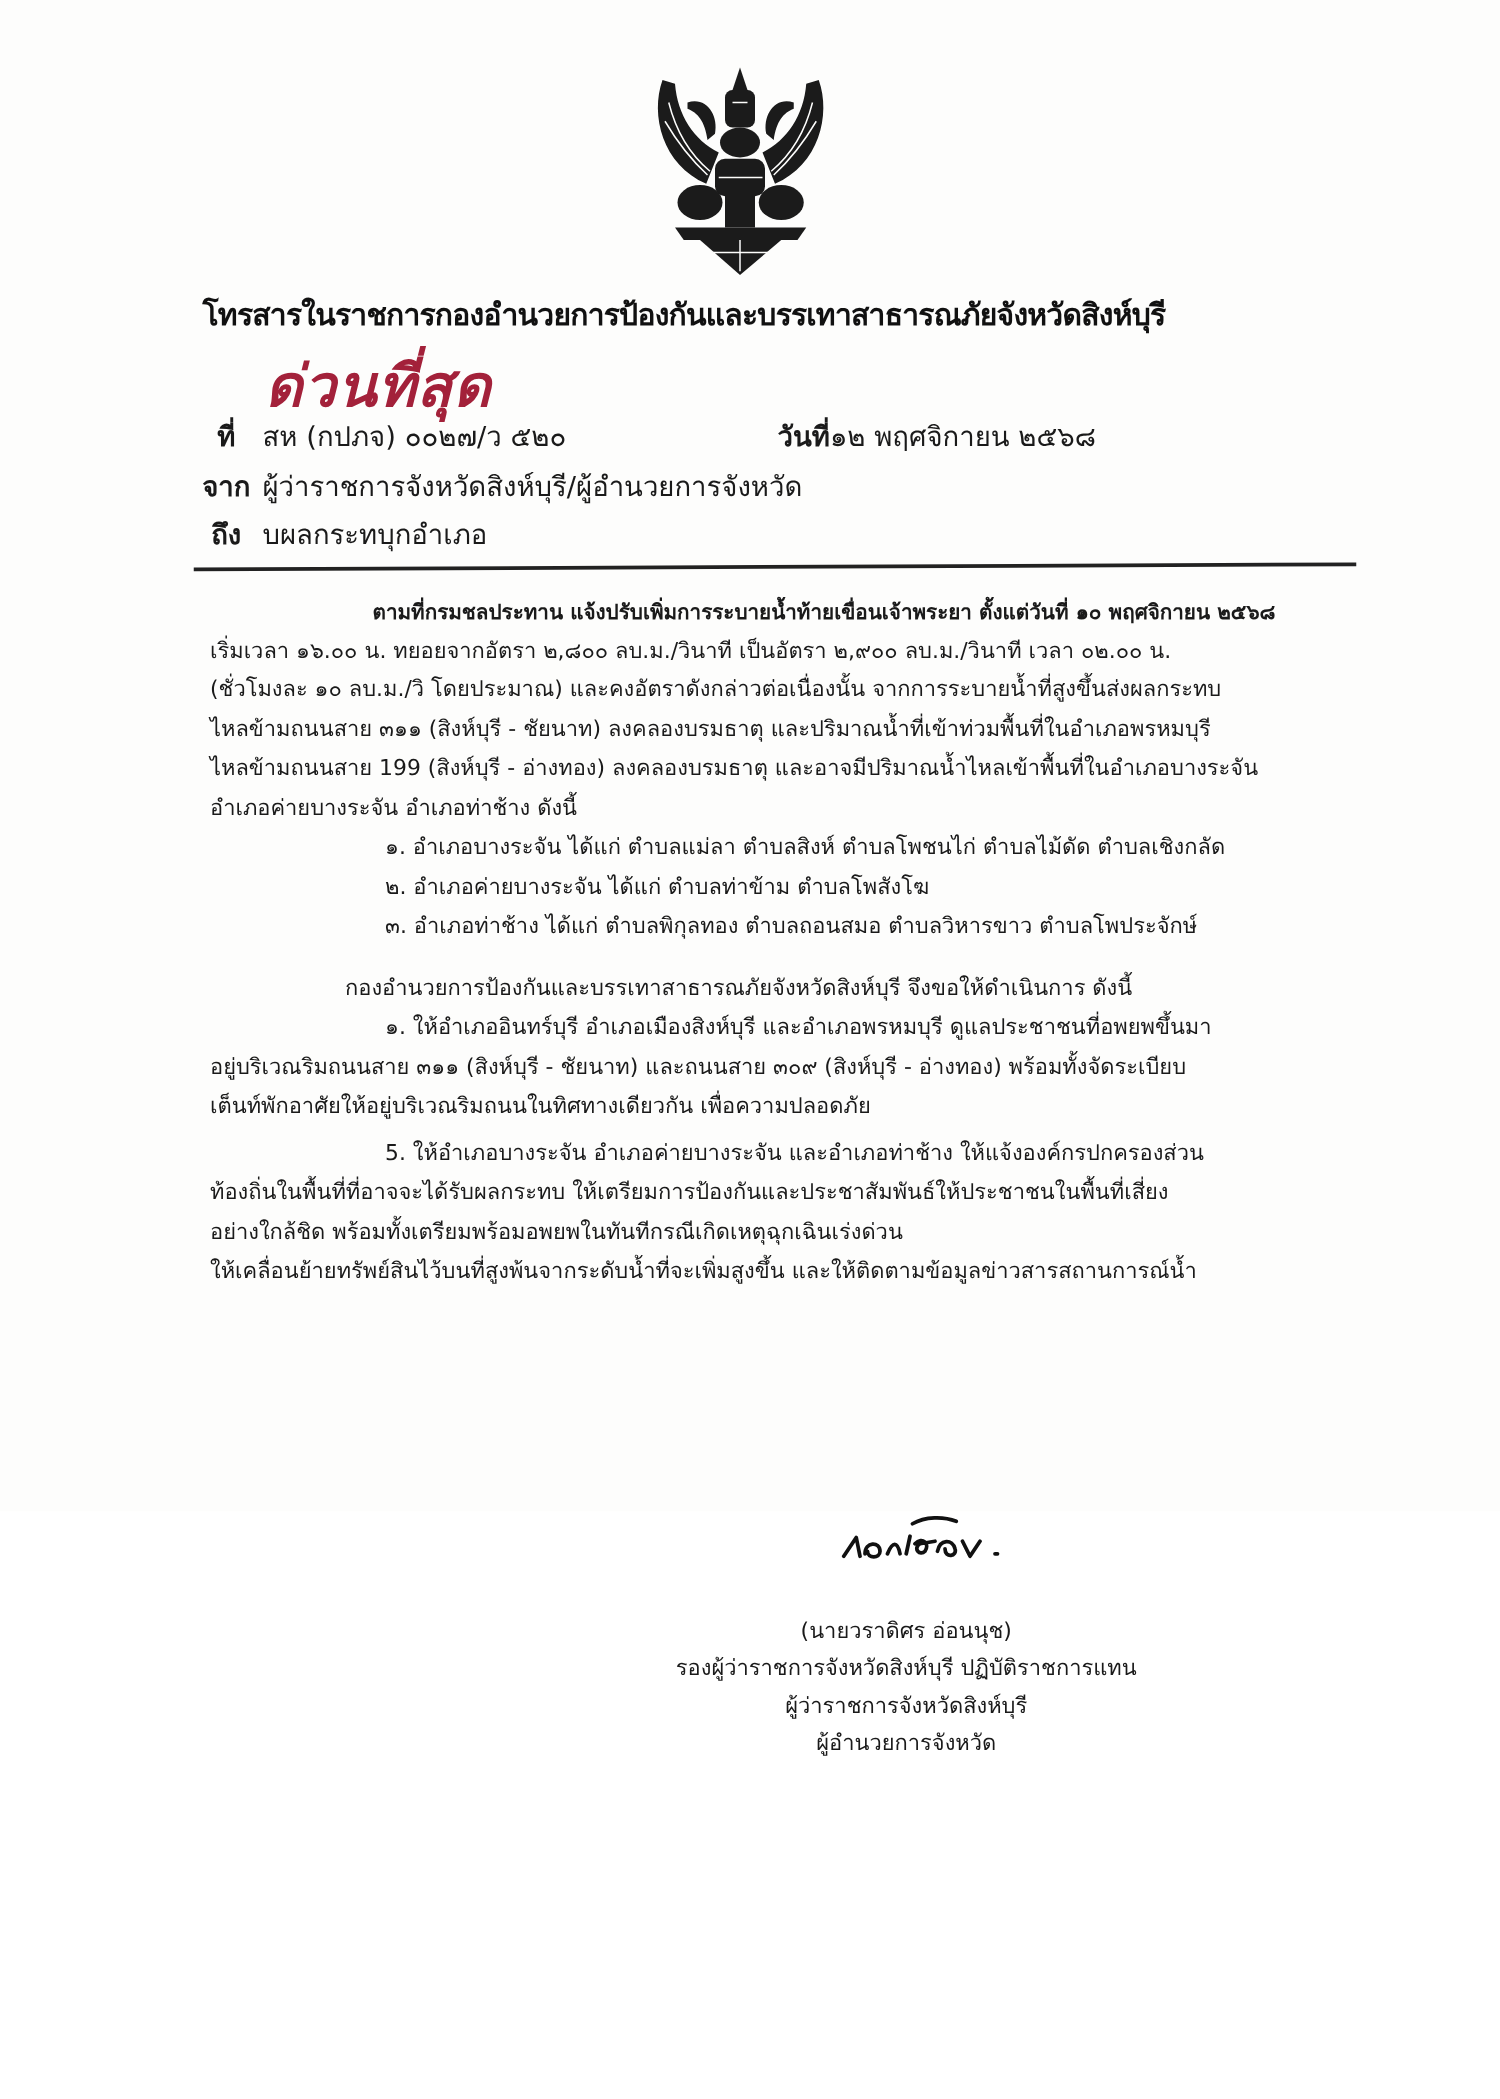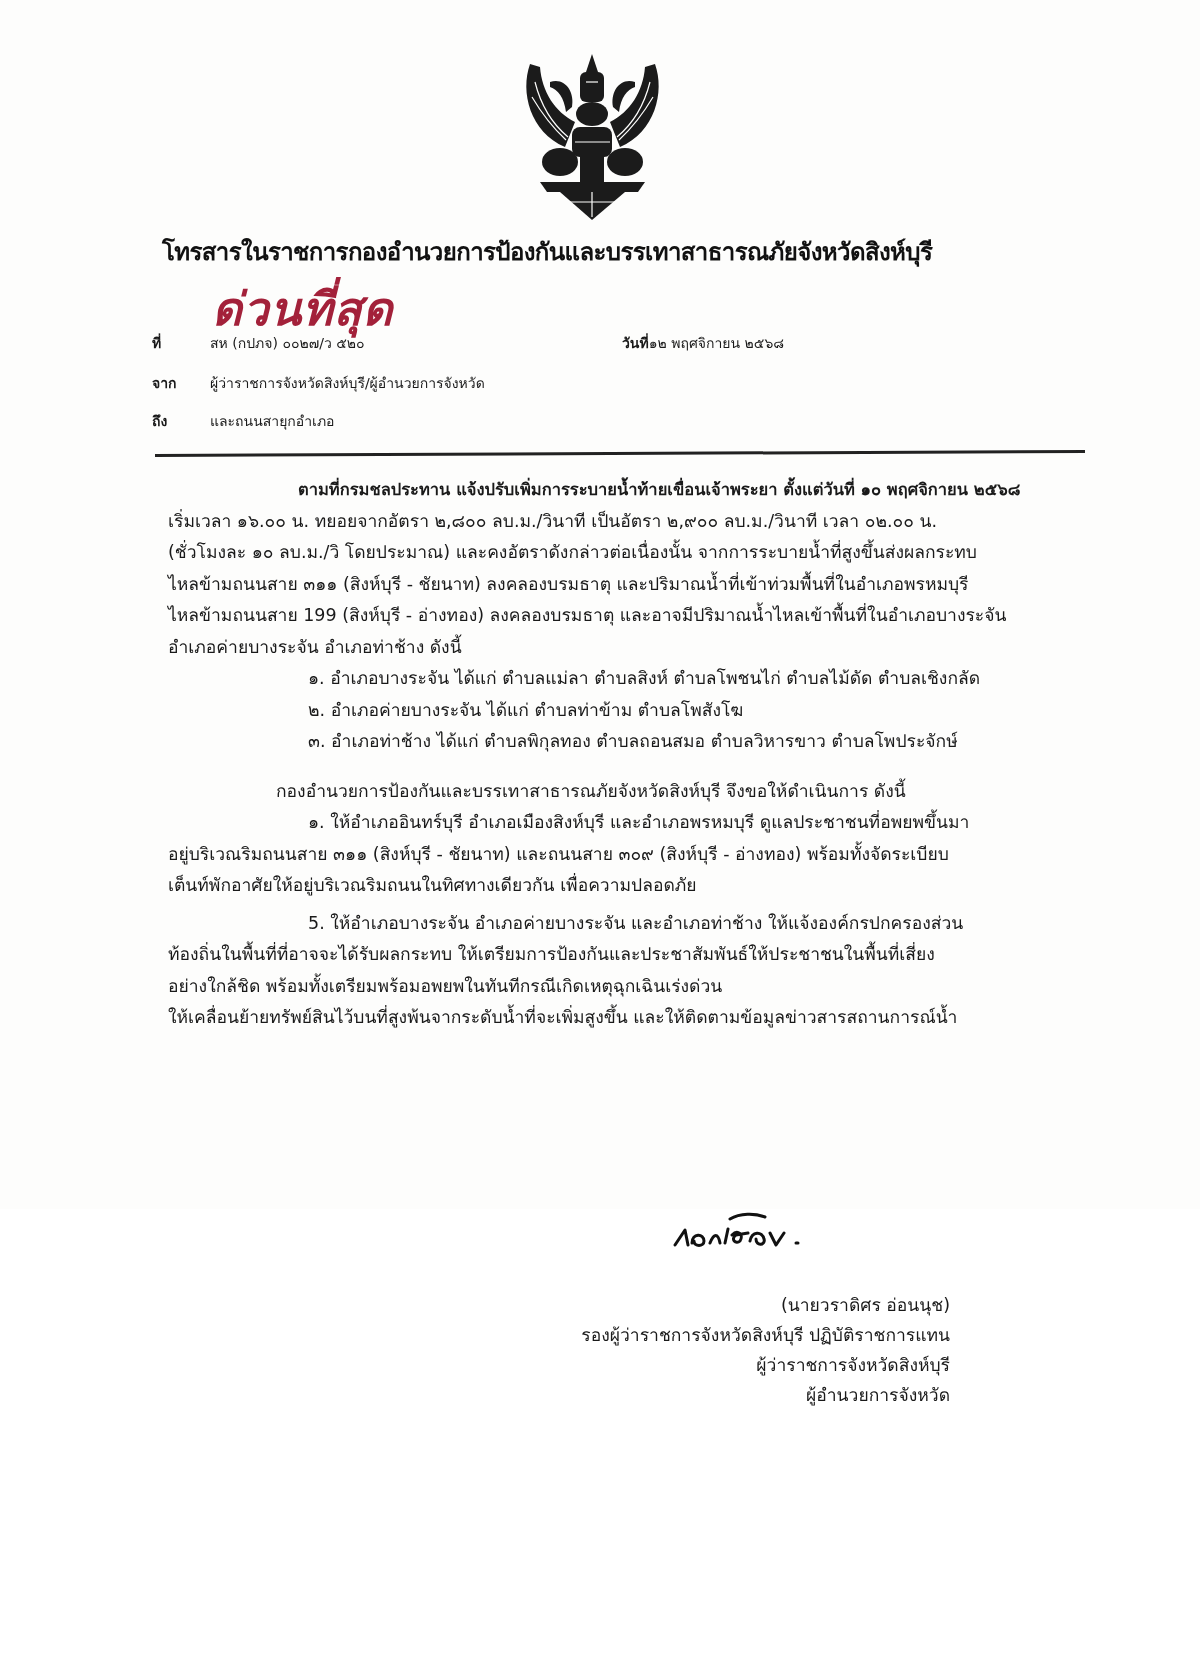--- a/index.html
+++ b/index.html
@@ -4,37 +4,37 @@
 <style>
   html, body { margin: 0; padding: 0; background: #ffffff; }
   body { width: 1200px; height: 1679px; position: relative; overflow: hidden;
          font-family: "DejaVu Sans", "Liberation Sans", sans-serif; color: #1a1a1a; }
   .page { position: absolute; left: 0; top: 0; width: 1200px; height: 1209px; background: #fdfdfc; }
   .garuda { position: absolute; left: 520px; top: 52px; width: 145px; height: 170px; }
   .title { position: absolute; left: 162px; top: 232px; width: 900px; font-size: 24px; font-weight: bold;
            letter-spacing: -0.6px; color: #111; white-space: nowrap; font-family: "Liberation Sans", sans-serif; }
   .urgent { position: absolute; left: 212px; top: 272px; font-size: 46px; font-weight: bold; color: #a3213a;
             letter-spacing: 1px; font-family: "Liberation Serif", serif; font-style: italic; }
-  .meta-row { position: absolute; font-size: 14px; white-space: nowrap; }
+  .meta-row { position: absolute; font-size: 22px; white-space: nowrap; text-align: center; }
   .meta-label { display: inline-block; font-weight: bold; width: 58px; }
   .ref { left: 152px; top: 332px; }
   .date { left: 622px; top: 332px; }
   .date .meta-label { width: auto; margin-right: 0; }
   .from { left: 152px; top: 372px; }
   .to { left: 152px; top: 410px; }
   .divider { position: absolute; left: 155px; top: 452px; width: 930px; height: 3px; background: #222;
              transform: skewY(-0.25deg); }
   .body { position: absolute; left: 168px; top: 474px; width: 920px; font-size: 17.5px; line-height: 31.5px; }
   .line { white-space: nowrap; display: block; }
   .indent1 { padding-left: 110px; font-weight: bold; }
   .indent2 { padding-left: 140px; }
   .indent3 { padding-left: 108px; }
   .gap { height: 18px; }
   .signature { position: absolute; left: 670px; top: 1205px; width: 140px; height: 50px; }
-  .sign-block { position: absolute; left: 500px; top: 1290px; width: 450px; text-align: right;
+  .sign-block { position: absolute; left: 500px; top: 1290px; width: 450px; text-align: center;
                 font-size: 17.5px; line-height: 30px; }
 </style>
 </head>
 <body>
 
 <div class="page">
 
   <svg class="garuda" viewBox="0 0 145 170">
     <g fill="#1b1b1b">
       <polygon points="72,2 78,20 66,20"></polygon>
@@ -73,21 +73,21 @@
 
   <div class="meta-row date">
     <span class="meta-label">วันที่</span><span>๑๒ พฤศจิกายน ๒๕๖๘</span>
   </div>
 
   <div class="meta-row from">
     <span class="meta-label">จาก</span><span>ผู้ว่าราชการจังหวัดสิงห์บุรี/ผู้อำนวยการจังหวัด</span>
   </div>
 
   <div class="meta-row to">
-    <span class="meta-label">ถึง</span><span>และถนนสายุกอำเภอ</span>
+    <span class="meta-label">ถึง</span><span>บผลกระทบุกอำเภอ</span>
   </div>
 
   <div class="divider"></div>
 
   <div class="body">
     <div>
       <span class="line indent1" style="padding-left:130px;font-size:16.5px;">ตามที่กรมชลประทาน แจ้งปรับเพิ่มการระบายน้ำท้ายเขื่อนเจ้าพระยา ตั้งแต่วันที่ ๑๐ พฤศจิกายน ๒๕๖๘</span>
       <span class="line">เริ่มเวลา ๑๖.๐๐ น. ทยอยจากอัตรา ๒,๘๐๐ ลบ.ม./วินาที เป็นอัตรา ๒,๙๐๐ ลบ.ม./วินาที เวลา ๐๒.๐๐ น.</span>
       <span class="line">(ชั่วโมงละ ๑๐ ลบ.ม./วิ โดยประมาณ) และคงอัตราดังกล่าวต่อเนื่องนั้น จากการระบายน้ำที่สูงขึ้นส่งผลกระทบ</span>
       <span class="line">ไหลข้ามถนนสาย ๓๑๑ (สิงห์บุรี - ชัยนาท) ลงคลองบรมธาตุ และปริมาณน้ำที่เข้าท่วมพื้นที่ในอำเภอพรหมบุรี</span>

